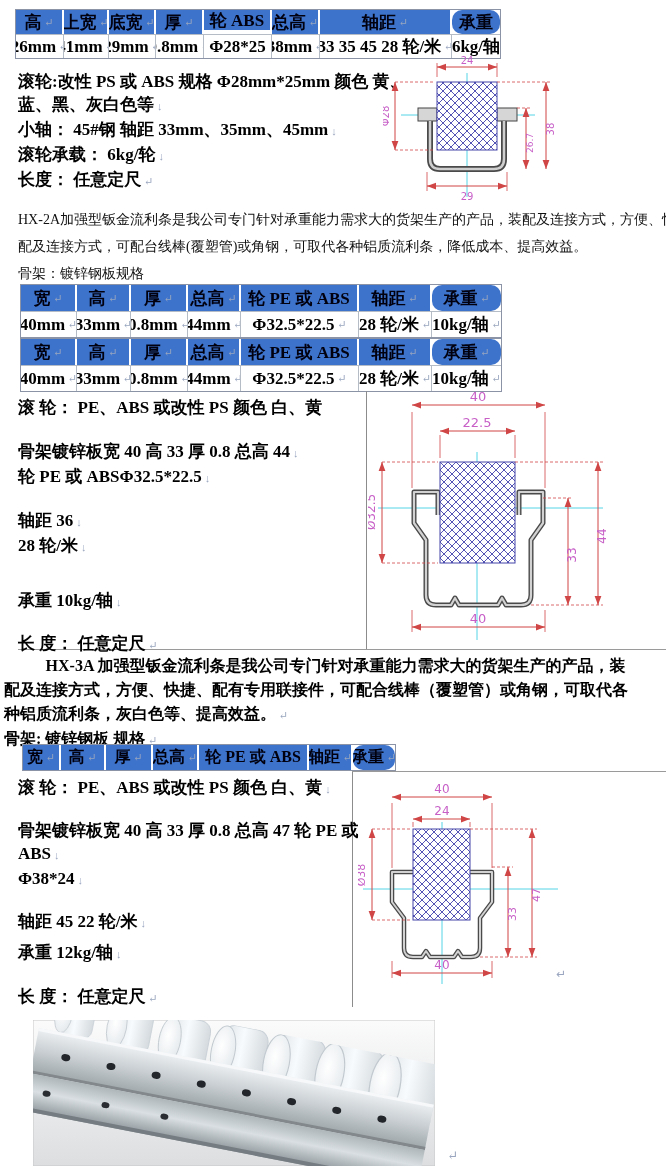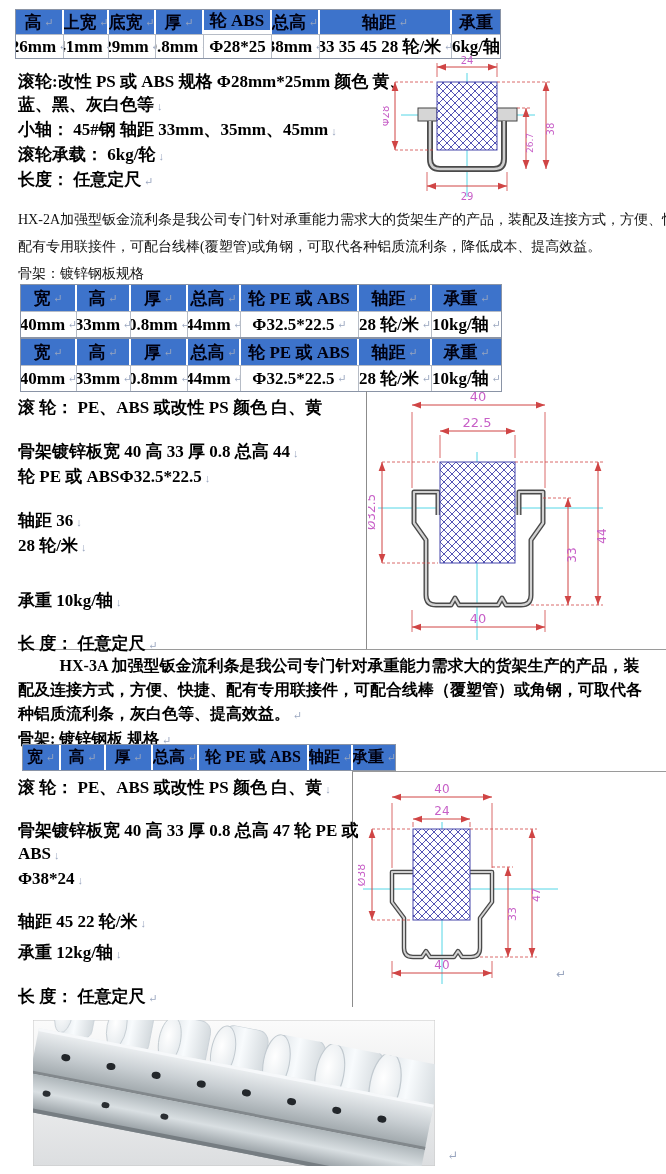--- a/index.html
+++ b/index.html
@@ -5,21 +5,21 @@
   html,body{margin:0;padding:0;background:#fff;}
   #page{position:relative;width:666px;height:1174px;background:#fff;overflow:hidden;
         font-family:"Liberation Serif","DejaVu Serif",serif;color:#000;}
   .abs{position:absolute;}
   
   .tbl{position:absolute;border:1px solid #8a94a6;box-sizing:border-box;}
   .trow{display:flex;}
   .cell{box-sizing:border-box;display:flex;align-items:center;justify-content:center;
         font-weight:bold;font-size:17px;white-space:nowrap;overflow:hidden;}
   .th{background:#3d73cb;color:#00000f;border-right:2px solid #ffffff;}
-  .th:last-child{border-right:none;}
+  .th:last-child{border-right:none;border-radius:10px;}
   .td{background:#ffffff;border-right:1px solid #b6bcc6;border-top:1px solid #b6bcc6;}
   .td:last-child{border-right:none;}
   .mk{color:#9aa6bf;font-size:11px;font-weight:normal;margin-left:3px;}
   
   .bt{font:bold 17px/23px "Liberation Serif","DejaVu Serif",serif;color:#000;}
   .pt{font:14px/27px "Liberation Serif","DejaVu Serif",serif;color:#111;}
   .p3{font:bold 16px/24px "Liberation Serif","DejaVu Serif",serif;color:#000;}
   .line{white-space:nowrap;}
   .vline{position:absolute;width:1px;background:#8c8c8c;}
   .hline{position:absolute;height:1px;background:#9a9a9a;}
@@ -168,21 +168,21 @@
     <text x="171" y="74" font-size="10" fill="#c75fc7" text-anchor="middle" transform="rotate(-90 171 74)">38</text>
 
     <line x1="44" y1="117" x2="44" y2="136" stroke="#d04545" stroke-width="0.8"></line>
     <line x1="124" y1="117" x2="124" y2="136" stroke="#d04545" stroke-width="0.8"></line>
     <line x1="44" y1="131" x2="124" y2="131" stroke="#d04545" stroke-width="1" marker-start="url(#ar)" marker-end="url(#ar)"></line>
     <text x="84" y="145" font-size="10" fill="#c75fc7" text-anchor="middle">29</text>
   </svg>
 
   <div class="abs pt" style="left:18px;top:206px;width:645px;">
     <div class="line"><span>HX-2A加强型钣金流利条是我公司专门针对承重能力需求大的货架生产的产品，装配及连接方式，方便、快捷、</span></div>
-    <div class="line"><span>配有专用联接件，可配台线棒(覆塑管)或角钢，可取代各种铝质流利条，降低成本、提高效益。</span></div>
+    <div class="line"><span>配及连接方式，可配台线棒(覆塑管)或角钢，可取代各种铝质流利条，降低成本、提高效益。</span></div>
     <div class="line"><span>骨架：镀锌钢板规格</span></div>
   </div>
 
   <div class="tbl" style="left:20px;top:284px;width:482px;">
     <div class="trow">
       <div class="cell th" style="width:56px;height:26px">
           <span>宽</span>
           <span class="mk">↵</span>
         </div>
       <div class="cell th" style="width:54px;height:26px">
@@ -345,21 +345,21 @@
     <line x1="163" y1="215" x2="235" y2="215" stroke="#d04545" stroke-width="0.8" stroke-dasharray="3 2"></line>
     <line x1="230" y1="72" x2="230" y2="215" stroke="#d04545" stroke-width="1" marker-start="url(#ar)" marker-end="url(#ar)"></line>
     <text x="238" y="146" font-size="12" fill="#c75fc7" text-anchor="middle" transform="rotate(-90 238 146)">44</text>
 
     <line x1="44" y1="220" x2="44" y2="242" stroke="#d04545" stroke-width="0.8"></line>
     <line x1="177" y1="220" x2="177" y2="242" stroke="#d04545" stroke-width="0.8"></line>
     <line x1="44" y1="237" x2="177" y2="237" stroke="#d04545" stroke-width="1" marker-start="url(#ar)" marker-end="url(#ar)"></line>
     <text x="110" y="233" font-size="13" fill="#c75fc7" text-anchor="middle">40</text>
   </svg>
 
-  <div class="abs p3" style="left:18px;top:654px;width:648px;">
+  <div class="abs p3" style="left:4px;top:654px;width:648px;">
     <div class="line" style="text-indent:2.6em"><span>HX-3A 加强型钣金流利条是我公司专门针对承重能力需求大的货架生产的产品，装</span></div>
     <div class="line"><span>配及连接方式，方便、快捷、配有专用联接件，可配合线棒（覆塑管）或角钢，可取代各</span></div>
     <div class="line"><span>种铝质流利条，灰白色等、提高效益。</span><span class="mk">↵</span></div>
     <div class="line"><span>骨架: 镀锌钢板 规格</span><span class="mk">↵</span></div>
   </div>
 
   <div class="tbl" style="left:22px;top:744px;width:374px;">
     <div class="trow">
       <div class="cell th" style="width:38px;height:25px;font-size:16px">
           <span>宽</span>

